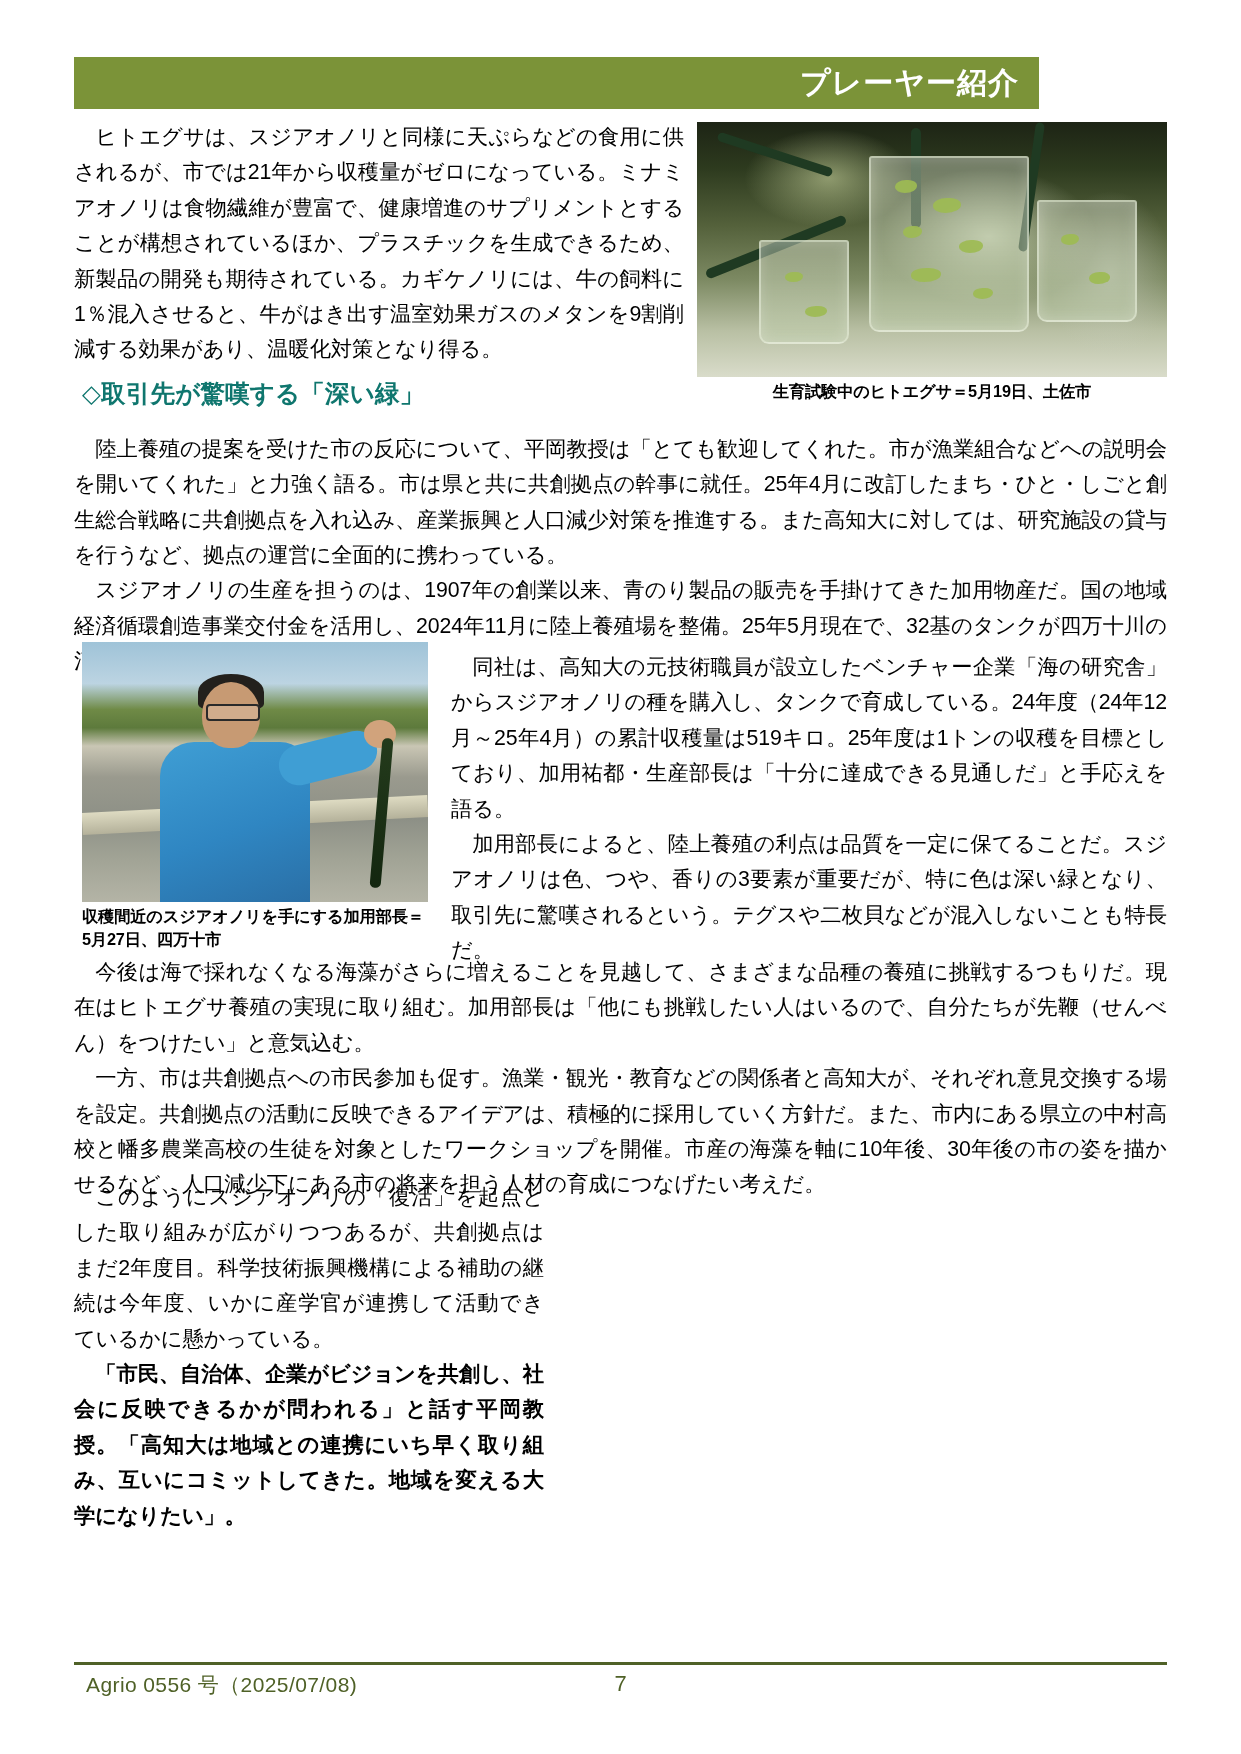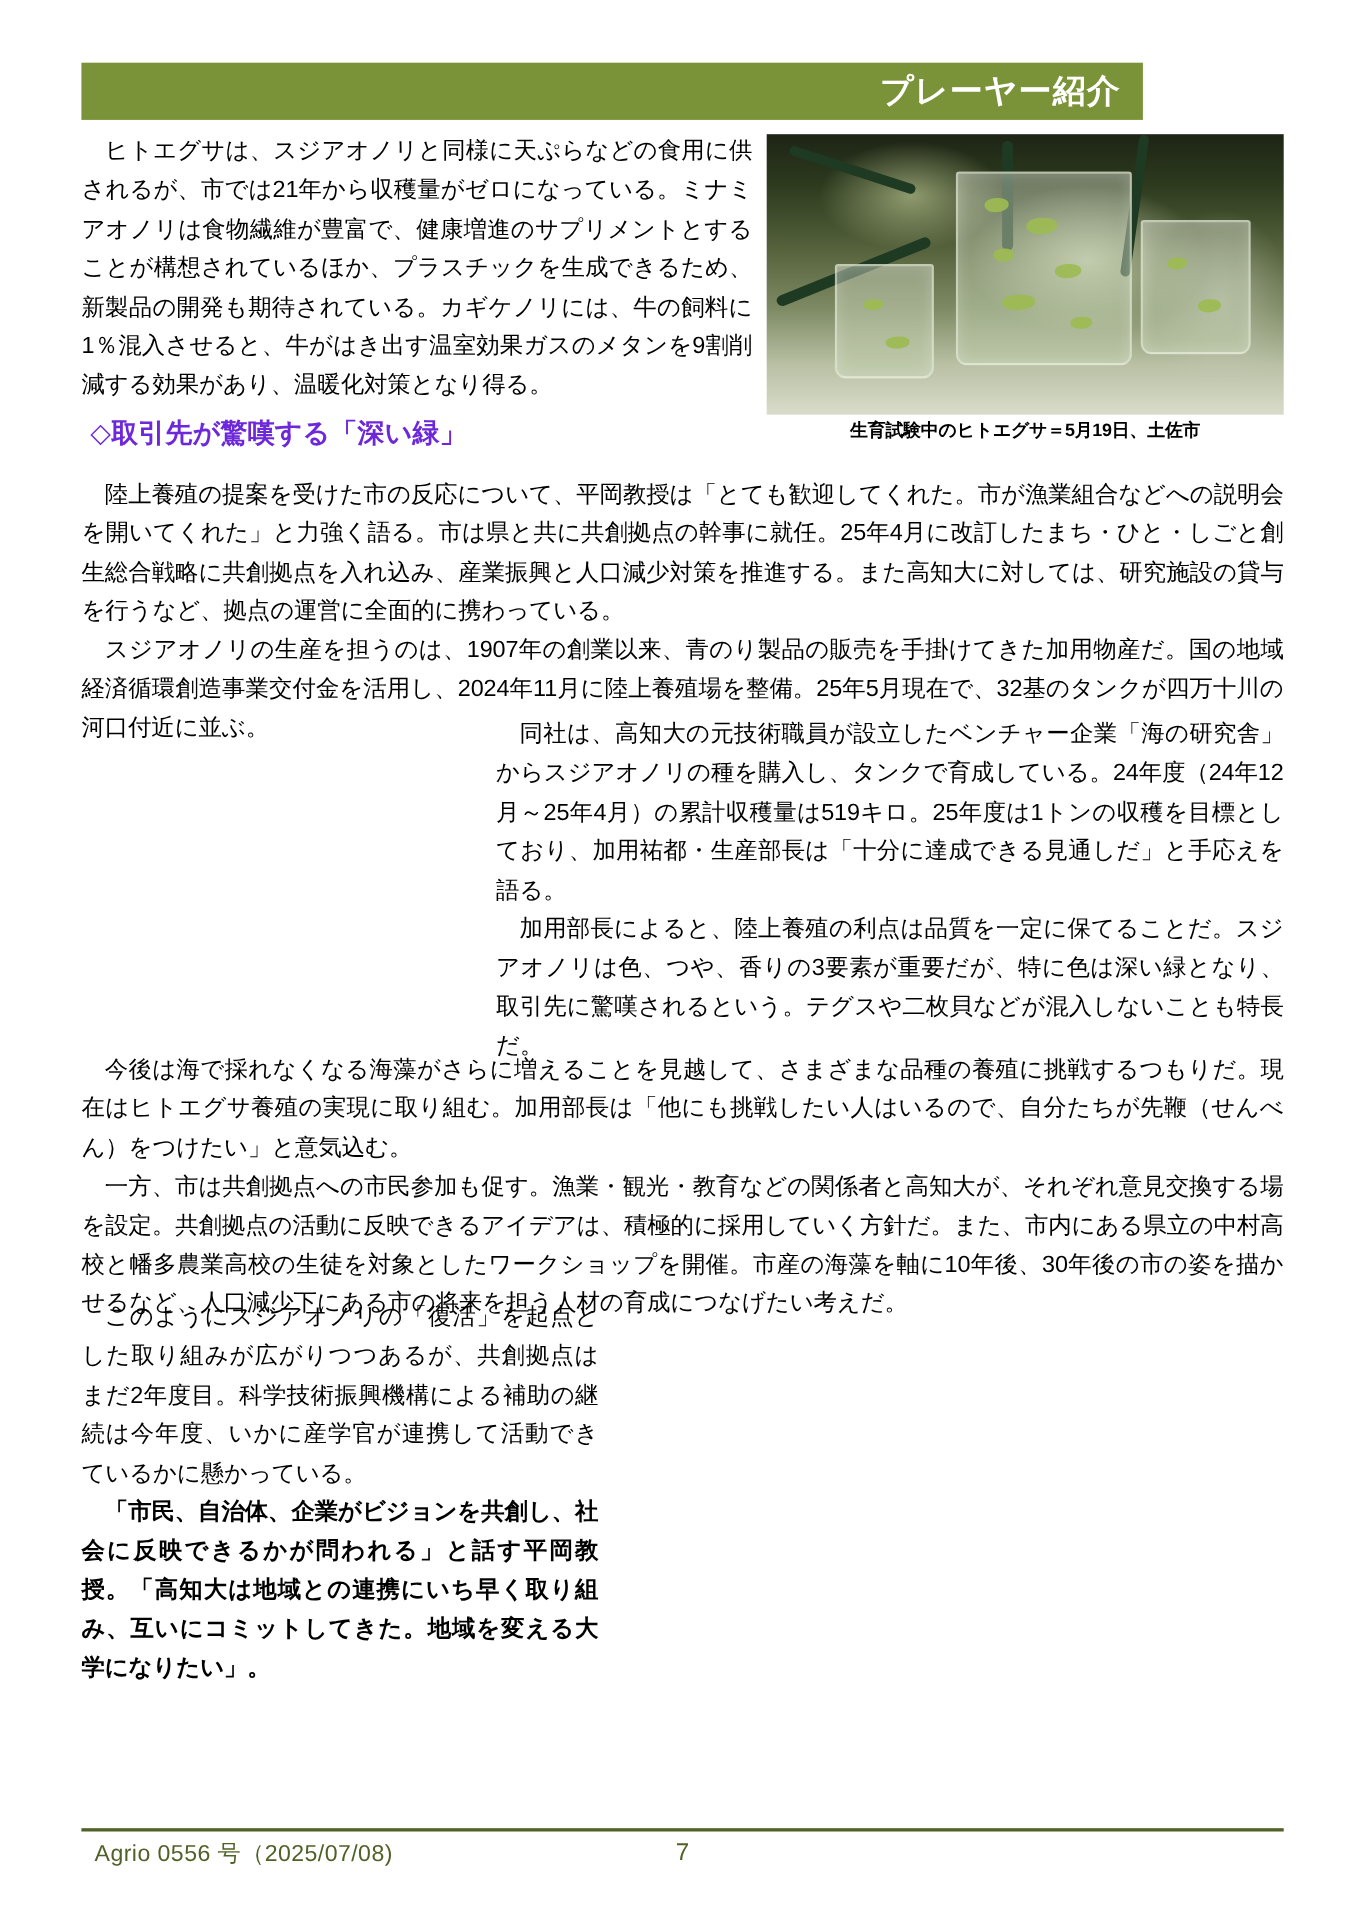--- a/index.html
+++ b/index.html
@@ -58,21 +58,21 @@
     text-justify: inter-character;
     margin: 0;
     letter-spacing: -0.1px;
   }
   .para.indent { text-indent: 1em; }
 
   
   .sec-head {
     font-size: 24.5px;
     font-weight: bold;
-    color: #6d28d9;
+    color: #0f766e;
     margin: 9px 0 22px 8px;
     letter-spacing: 0.2px;
   }
 
   
   .figure { position: absolute; }
   .figure .photo {
     position: relative;
     overflow: hidden;
     border: 0;
@@ -279,20 +279,33 @@
     <p class="para indent" style="width:610px; margin-bottom:0;">ヒトエグサは、スジアオノリと同様に天ぷらなどの食用に供されるが、市では21年から収穫量がゼロになっている。ミナミアオノリは食物繊維が豊富で、健康増進のサプリメントとすることが構想されているほか、プラスチックを生成できるため、新製品の開発も期待されている。カギケノリには、牛の飼料に1％混入させると、牛がはき出す温室効果ガスのメタンを9割削減する効果があり、温暖化対策となり得る。</p>
 
     <div class="sec-head" style="width:610px;">
       <span>◇</span><span>取引先が驚嘆する「深い緑」</span>
     </div>
 
     <p class="para indent" style="width:1093px; margin-top:2px;">陸上養殖の提案を受けた市の反応について、平岡教授は「とても歓迎してくれた。市が漁業組合などへの説明会を開いてくれた」と力強く語る。市は県と共に共創拠点の幹事に就任。25年4月に改訂したまち・ひと・しごと創生総合戦略に共創拠点を入れ込み、産業振興と人口減少対策を推進する。また高知大に対しては、研究施設の貸与を行うなど、拠点の運営に全面的に携わっている。</p>
 
     <p class="para indent" style="width:1093px;">スジアオノリの生産を担うのは、1907年の創業以来、青のり製品の販売を手掛けてきた加用物産だ。国の地域経済循環創造事業交付金を活用し、2024年11月に陸上養殖場を整備。25年5月現在で、32基のタンクが四万十川の河口付近に並ぶ。</p>
 
+    <div class="figure" style="left:8px; top:522px; width:346px;">
+      <div class="photo" id="photo-harvest-person">
+        <div class="tank-edge"></div>
+        <div class="person-body"></div>
+        <div class="person-arm"></div>
+        <div class="person-hair"></div>
+        <div class="person-head"></div>
+        <div class="person-glasses"></div>
+        <div class="person-hand"></div>
+        <div class="seaweed-strand"></div>
+      </div>
+      <div class="caption">収穫間近のスジアオノリを手にする加用部長＝5月27日、四万十市</div>
+    </div>
 
     <div style="position:absolute; left:377px; top:530px; width:716px;">
       <p class="para indent" style="margin:0;">同社は、高知大の元技術職員が設立したベンチャー企業「海の研究舎」からスジアオノリの種を購入し、タンクで育成している。24年度（24年12月～25年4月）の累計収穫量は519キロ。25年度は1トンの収穫を目標としており、加用祐都・生産部長は「十分に達成できる見通しだ」と手応えを語る。</p>
       <p class="para indent" style="margin:0;">加用部長によると、陸上養殖の利点は品質を一定に保てることだ。スジアオノリは色、つや、香りの3要素が重要だが、特に色は深い緑となり、取引先に驚嘆されるという。テグスや二枚貝などが混入しないことも特長だ。</p>
     </div>
 
     <div style="position:absolute; left:0; top:835px; width:1093px;">
       <p class="para indent" style="margin:0;">今後は海で採れなくなる海藻がさらに増えることを見越して、さまざまな品種の養殖に挑戦するつもりだ。現在はヒトエグサ養殖の実現に取り組む。加用部長は「他にも挑戦したい人はいるので、自分たちが先鞭（せんべん）をつけたい」と意気込む。</p>
       <p class="para indent" style="margin:0;">一方、市は共創拠点への市民参加も促す。漁業・観光・教育などの関係者と高知大が、それぞれ意見交換する場を設定。共創拠点の活動に反映できるアイデアは、積極的に採用していく方針だ。また、市内にある県立の中村高校と幡多農業高校の生徒を対象としたワークショップを開催。市産の海藻を軸に10年後、30年後の市の姿を描かせるなど、人口減少下にある市の将来を担う人材の育成につなげたい考えだ。</p>
     </div>

